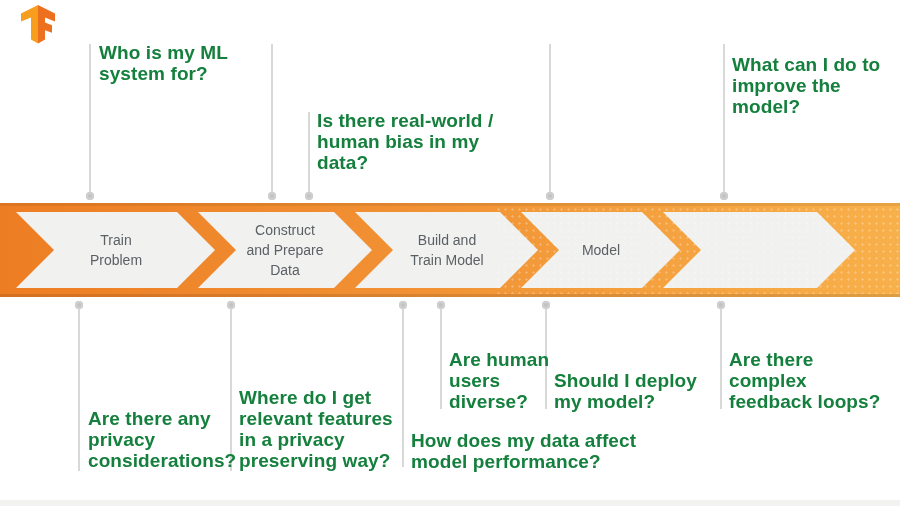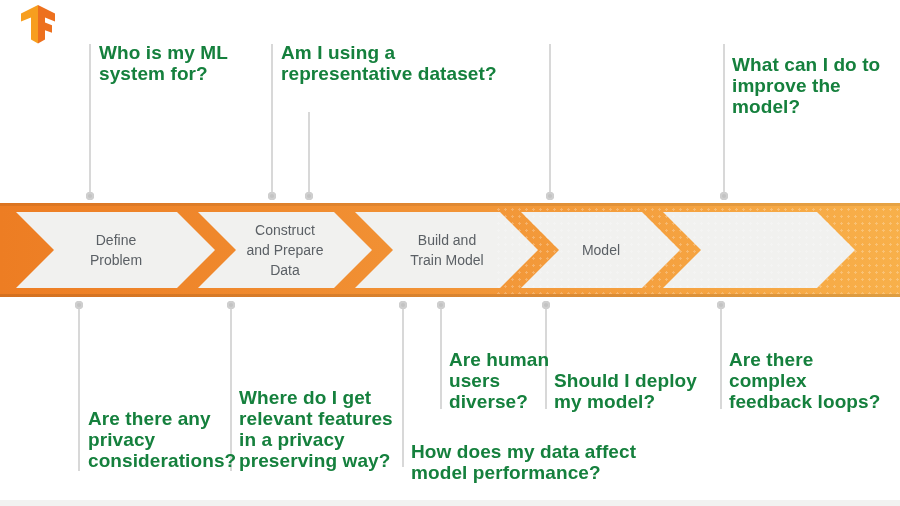--- a/index.html
+++ b/index.html
@@ -58,37 +58,38 @@
   <div class="dot" style="left:268px;top:192px;"></div>
   <div class="connector" style="left:308px;top:112px;height:80px;"></div>
   <div class="dot" style="left:305px;top:192px;"></div>
   <div class="connector" style="left:549px;top:44px;height:148px;"></div>
   <div class="dot" style="left:546px;top:192px;"></div>
   <div class="connector" style="left:723px;top:44px;height:148px;"></div>
   <div class="dot" style="left:720px;top:192px;"></div>
 
   <div class="q" style="left:99px;top:42px;">Who is my ML
 system for?</div>
-  <div class="q" style="left:281px;top:42px;">Am I using a
-representative dataset?</div>
+  <div class="q" style="left:317px;top:110px;">Is there real-world /
+human bias in my
+data?</div>
   <div class="q" style="left:732px;top:54px;">What can I do to
 improve the model?</div>
 
   <div class="band">
     <svg width="900" height="94" viewBox="0 0 900 94">
       <polygon points="16,9 177,9 215,47 177,85 16,85 54,47" fill="#F1F1EF"></polygon>
       <polygon points="198,9 334,9 372,47 334,85 198,85 236,47" fill="#F1F1EF"></polygon>
       <polygon points="355,9 500,9 538,47 500,85 355,85 393,47" fill="#F1F1EF"></polygon>
       <polygon points="521,9 642,9 680,47 642,85 521,85 559,47" fill="#F1F1EF"></polygon>
       <polygon points="663,9 817,9 855,47 817,85 663,85 701,47" fill="#F1F1EF"></polygon>
     </svg>
     <div class="band-dots"></div>
   </div>
 
-  <div class="stage-label sl1">Define
+  <div class="stage-label sl1">Train
 Problem</div>
   <div class="stage-label sl2">Construct
 and Prepare
 Data</div>
   <div class="stage-label sl3">Build and
 Train Model</div>
   <div class="stage-label sl4">Model</div>
 
   <div class="dot" style="left:75px;top:301px;"></div>
   <div class="connector" style="left:78px;top:309px;height:162px;"></div>
@@ -103,21 +104,21 @@
   <div class="dot" style="left:717px;top:301px;"></div>
   <div class="connector" style="left:720px;top:309px;height:100px;"></div>
 
   <div class="q" style="left:88px;top:408px;">Are there any
 privacy
 considerations?</div>
   <div class="q" style="left:239px;top:387px;">Where do I get
 relevant features
 in a privacy
 preserving way?</div>
-  <div class="q" style="left:411px;top:430px;margin-top:11px;">How does my data affect
+  <div class="q" style="left:411px;top:430px;">How does my data affect
 model performance?</div>
   <div class="q" style="left:449px;top:349px;">Are human
 users
 diverse?</div>
   <div class="q" style="left:554px;top:370px;">Should I deploy
 my model?</div>
   <div class="q" style="left:729px;top:349px;">Are there
 complex
 feedback loops?</div>
 

